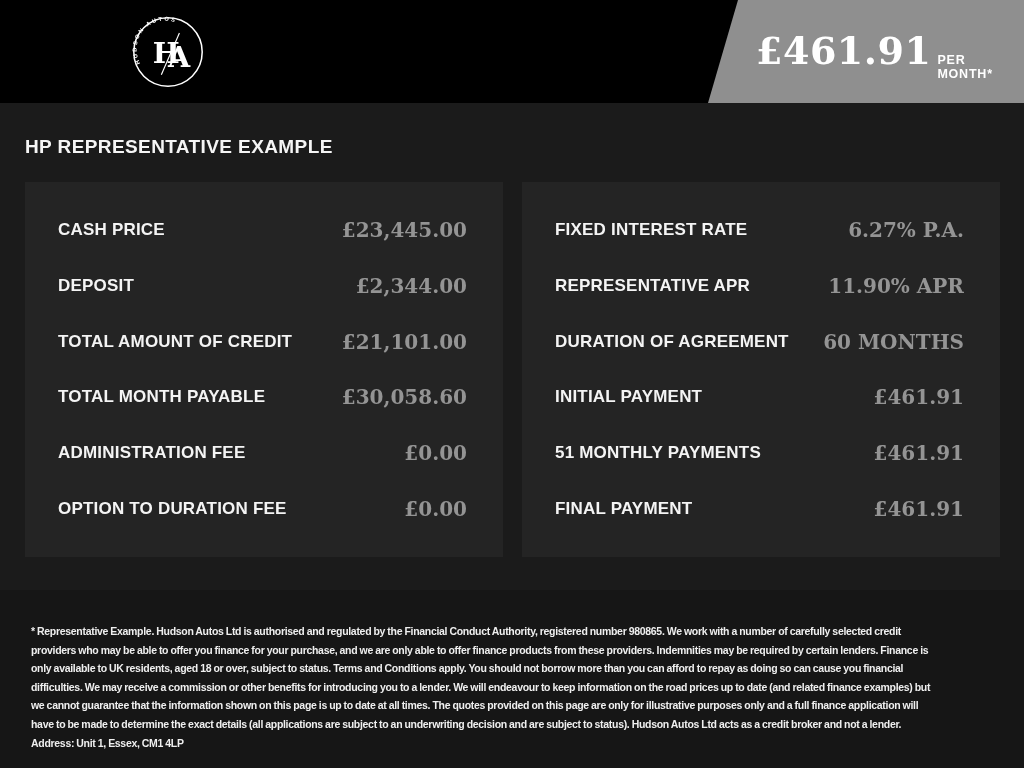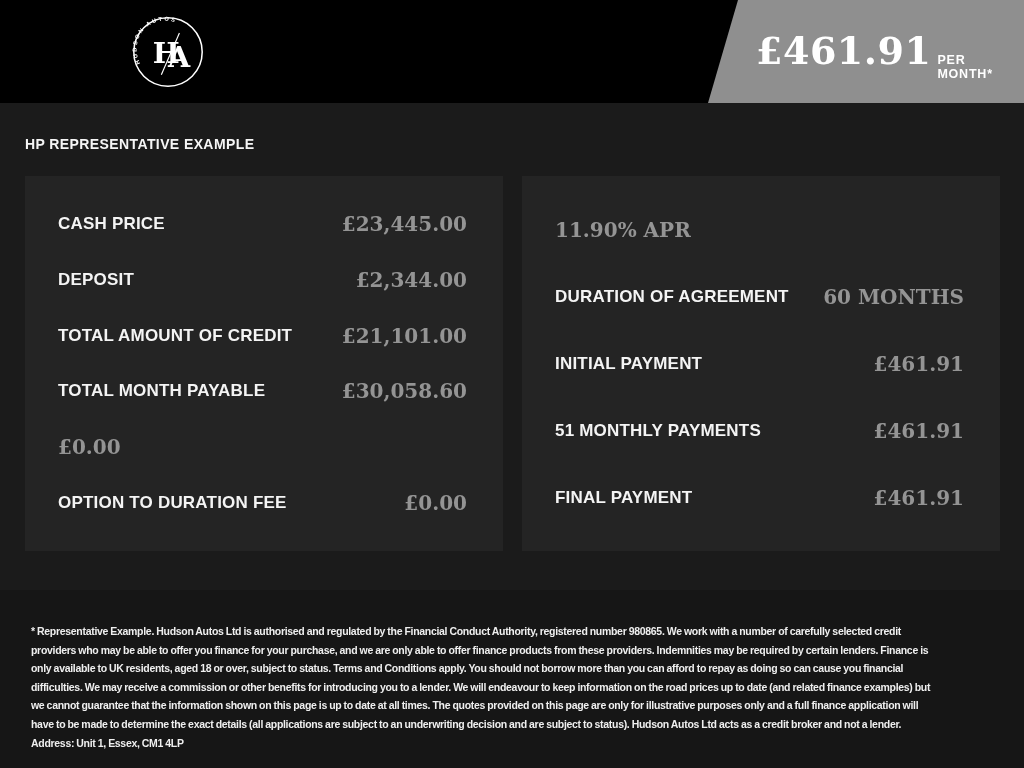--- a/index.html
+++ b/index.html
@@ -58,21 +58,21 @@
   
   .main {
     width: 1024px;
     height: 487px;
     background: #1b1b1b;
     box-sizing: border-box;
   }
   .page-title {
     margin: 0;
     padding: 33px 0 0 25px;
-    font-size: 14px;
+    font-size: 19px;
     font-weight: bold;
     color: #f5f5f5;
     letter-spacing: 0.4px;
   }
   .panels {
     display: flex;
     gap: 19px;
     padding: 24px 24px 0 25px;
     align-items: center;
   }
@@ -167,30 +167,36 @@
       </div>
       <div class="finance-row">
         <span class="finance-label">TOTAL AMOUNT OF CREDIT</span>
         <span class="finance-value">£21,101.00</span>
       </div>
       <div class="finance-row">
         <span class="finance-label">TOTAL MONTH PAYABLE</span>
         <span class="finance-value">£30,058.60</span>
       </div>
       <div class="finance-row">
+        <span class="finance-label">ADMINISTRATION FEE</span>
         <span class="finance-value">£0.00</span>
       </div>
       <div class="finance-row">
         <span class="finance-label">OPTION TO DURATION FEE</span>
         <span class="finance-value">£0.00</span>
       </div>
     </div>
 
     <div class="panel">
       <div class="finance-row">
+        <span class="finance-label">FIXED INTEREST RATE</span>
+        <span class="finance-value">6.27% P.A.</span>
+      </div>
+      <div class="finance-row">
+        <span class="finance-label">REPRESENTATIVE APR</span>
         <span class="finance-value">11.90% APR</span>
       </div>
       <div class="finance-row">
         <span class="finance-label">DURATION OF AGREEMENT</span>
         <span class="finance-value">60 MONTHS</span>
       </div>
       <div class="finance-row">
         <span class="finance-label">INITIAL PAYMENT</span>
         <span class="finance-value">£461.91</span>
       </div>

